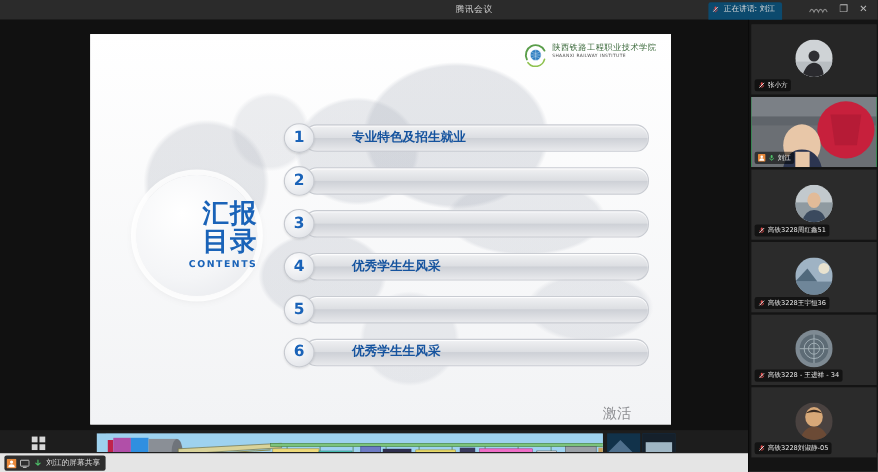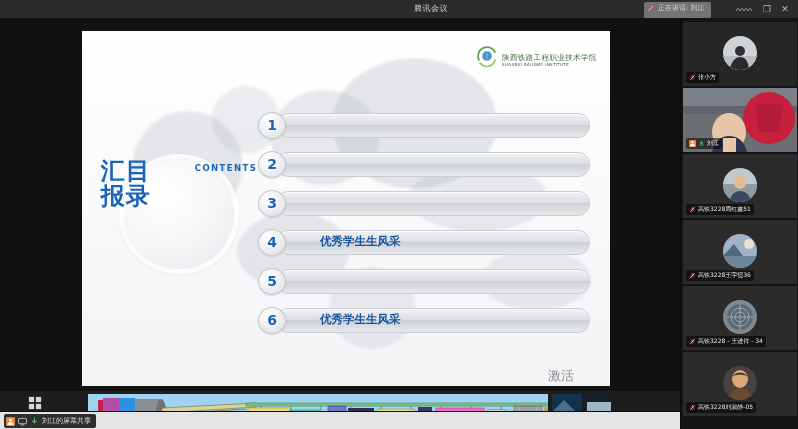--- a/index.html
+++ b/index.html
@@ -42,21 +42,21 @@
     font-size: 8px;
     color: #cfcfcf;
     letter-spacing: .5px;
     margin-left: 32px;
   }
   .speaking-pill {
     position: absolute;
     left: 644px; top: 2px;
     height: 29px;
     padding: 0 6px 0 14px;
-    background: #737373;
+    background: #0c4a6e;
     border-radius: 2px;
     font-size: 7px;
     line-height: 13px;
     color: #d9d9d9;
     white-space: nowrap;
   }
   .speaking-pill .mic-icon {
     position: absolute;
     left: 3px; top: 3px;
     width: 7px; height: 7px;
@@ -114,21 +114,21 @@
       radial-gradient(ellipse at 75% 47%, rgba(170,176,188,.24) 0 12%, transparent 13%),
       radial-gradient(ellipse at 40% 62%, rgba(170,176,188,.26) 0 12%, transparent 13%),
       radial-gradient(ellipse at 55% 78%, rgba(170,176,188,.20) 0 10%, transparent 11%),
       radial-gradient(ellipse at 86% 70%, rgba(170,176,188,.22) 0 8%, transparent 9%),
       linear-gradient(#ffffff, #f2f3f5);
   }
   .slide-logo {
     position: absolute;
     right: 16px; top: 8px;
     width: 118px; height: 28px;
-    display: flex; align-items: flex-end; gap: 4px;
+    display: flex; align-items: flex-start; gap: 4px;
   }
   .logo-mark {
     width: 22px; height: 22px; flex: 0 0 22px;
     position: relative;
   }
   .logo-text { display: flex; flex-direction: column; line-height: 1; }
   .logo-cn {
     font-size: 7.5px; color: #3d6b3d; letter-spacing: .4px; white-space: nowrap;
   }
   .logo-en {
@@ -136,22 +136,22 @@
   }
 
   
   .contents-circle {
     position: absolute;
     left: 42px; top: 128px;
     width: 110px; height: 110px;
     border-radius: 50%;
     background: radial-gradient(circle at 38% 32%, #ffffff 0%, #f4f5f7 58%, #e4e6ea 100%);
     box-shadow: 0 0 0 5px rgba(255,255,255,.85), 0 2px 10px rgba(0,0,0,.13);
-    display: flex; 
-    align-items: flex-start; justify-content: center;
+    display: flex; flex-direction: column;
+    align-items: flex-end; justify-content: center;
   }
   .contents-cn {
     font-size: 24px; font-weight: bold; color: #1a63b8;
     line-height: 1.05; letter-spacing: 1px;
   }
   .contents-en {
     font-size: 8.5px; font-weight: bold; color: #1a63b8;
     letter-spacing: 1.4px; margin-top: 4px; margin-left: 44px;
   }
 
@@ -348,20 +348,21 @@
         <div class="contents-circle">
           <div class="contents-cn">汇报</div>
           <div class="contents-cn">目录</div>
           <div class="contents-en">CONTENTS</div>
         </div>
 
         <div class="agenda">
           <div class="agenda-row">
             <div class="agenda-bar"></div>
             <div class="agenda-num">1</div>
+            <div class="agenda-label">专业特色及招生就业</div>
           </div>
           <div class="agenda-row">
             <div class="agenda-bar"></div>
             <div class="agenda-num">2</div>
           </div>
           <div class="agenda-row">
             <div class="agenda-bar"></div>
             <div class="agenda-num">3</div>
           </div>
           <div class="agenda-row">

